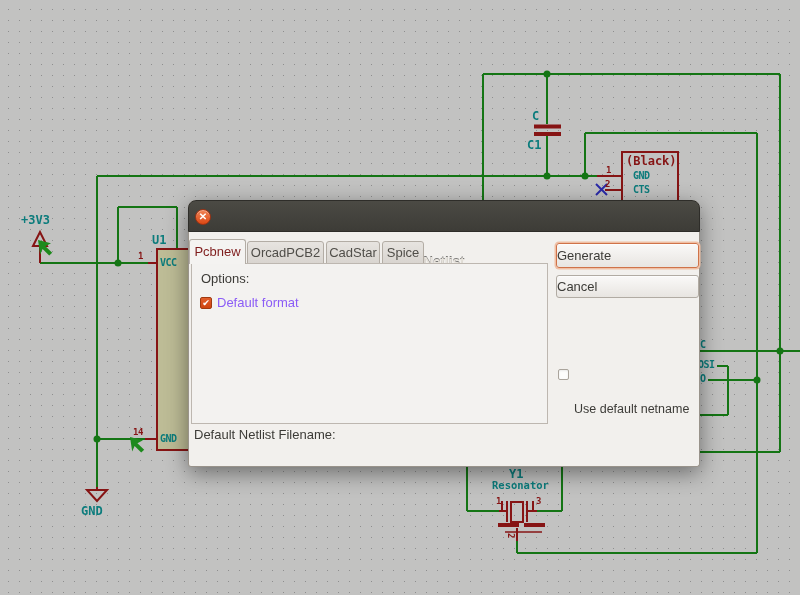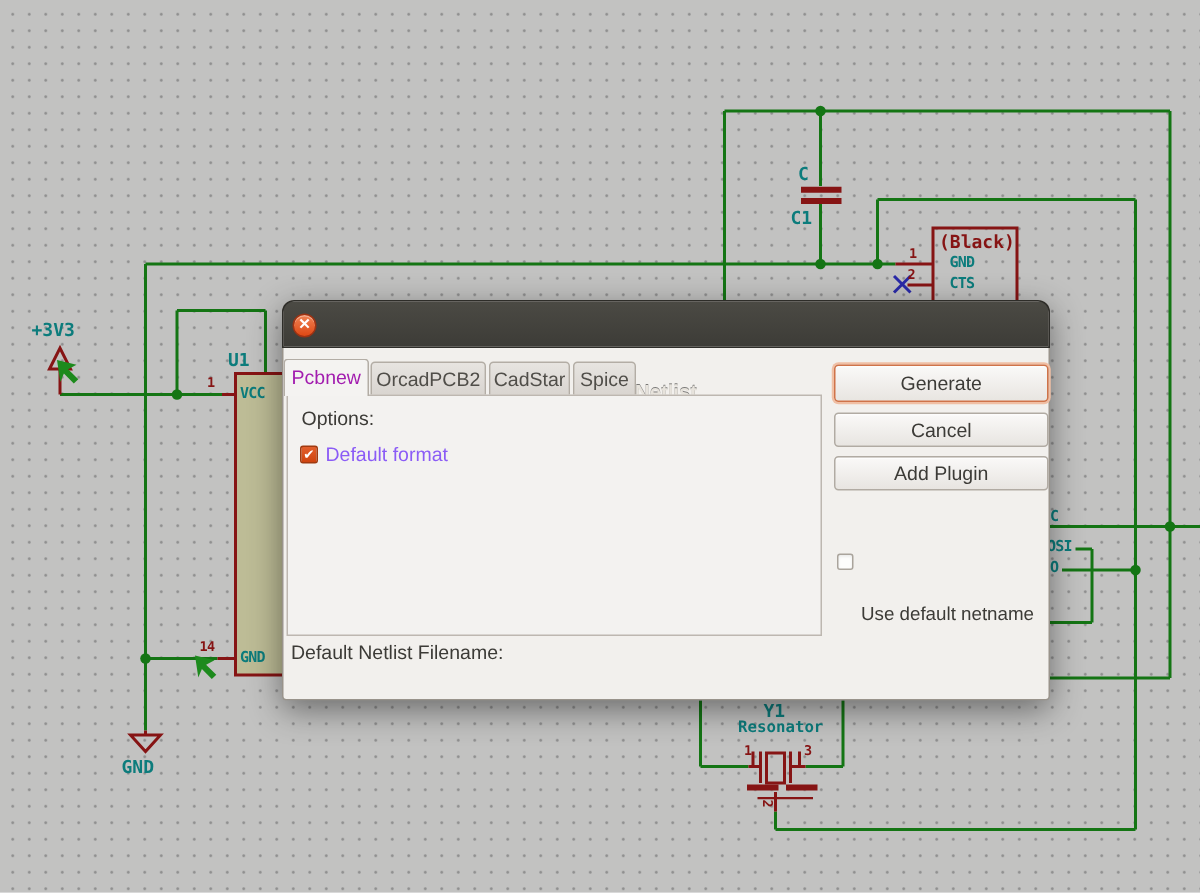--- a/index.html
+++ b/index.html
@@ -44,21 +44,21 @@
   }
   .close-btn {
     position:absolute; left:6px; top:8px; width:16px; height:16px;
     border-radius:50%; background:linear-gradient(#f08355,#dd4814);
     border:1px solid #9c3213; color:#fff; font-size:10px; font-weight:bold;
     text-align:center; line-height:14px; cursor:default;
     box-shadow:inset 0 1px 0 rgba(255,255,255,0.35);
   }
 
   
-  .tab { position:absolute; font-size:13px; color:#a21caf; text-align:center;
+  .tab { position:absolute; font-size:13px; color:#7f1d1d; text-align:center;
          border:1px solid #b3ada5; border-radius:3px 3px 0 0; }
   .tab.active { left:0px;  top:39px; width:57px; height:25px; line-height:23px;
                 background:#f4f3f1; border-bottom:none; z-index:3; }
   .tab.t2 { left:58px;  top:41px; width:77px; }
   .tab.t3 { left:137px; top:41px; width:54px; }
   .tab.t4 { left:193px; top:41px; width:42px;text-align:center; }
   .tab.inactive { height:23px; line-height:21px; color:#504e49;
                   background:linear-gradient(#e7e4e0,#d9d5d0); z-index:1; }
 
   .panel {
@@ -74,21 +74,21 @@
                         box-shadow:inset 0 1px 2px rgba(0,0,0,0.08); }
   .cb-default { left:11px; top:97px; }
   .cb-label-default { position:absolute; left:28px; top:95px; font-size:13px; color:#8b5cf6; z-index:3; }
   .cb-netname { left:369px; top:169px; width:11px; height:11px; }
   .cb-label-netname { position:absolute; left:385px; top:166px; font-size:12.5px; color:#3c3b37;margin-top:36px; }
 
   .btn {
     position:absolute; left:367px; width:143px; height:23px;
     background:linear-gradient(#faf9f8,#e8e5e1);
     border:1px solid #b1aba3; border-radius:3px;
-    font-size:13px; color:#3c3b37; text-align:center; line-height:21px;
+    font-size:13px; color:#3c3b37; line-height:21px;
     box-shadow:inset 0 1px 0 rgba(255,255,255,0.6);
   }
   .btn-generate { top:43px; height:25px; line-height:23px;
     border:1px solid #cf7349; box-shadow:0 0 0 1.5px #f0bfa4, inset 0 1px 0 rgba(255,255,255,0.6); }
   .btn-cancel { top:75px; }
   .btn-add    { top:104px; }
   .btn-remove { top:133px; background:#efedea; color:#a5a098; border-color:#c6c1ba; box-shadow:none; }
 
   .filename-label { position:absolute; left:5px; top:227px; font-size:13px; color:#3c3b37; }
   .filename-input {
@@ -234,19 +234,18 @@
   <div class="tab inactive t3">CadStar</div>
   <div class="tab inactive t4">Spice</div>
 
   <div class="panel"></div>
   <div class="options-label">Options:</div>
   <div class="checkbox checked cb-default">✔</div>
   <div class="cb-label-default">Default format</div>
 
   <div class="btn btn-generate">Generate</div>
   <div class="btn btn-cancel">Cancel</div>
-  <div class="btn btn-add">Add Plugin</div>
 
   <div class="checkbox unchecked cb-netname"></div>
   <div class="cb-label-netname">Use default netname</div>
 
   <div class="filename-label">Default Netlist Filename:</div>
 </div>
 
 </body></html>

